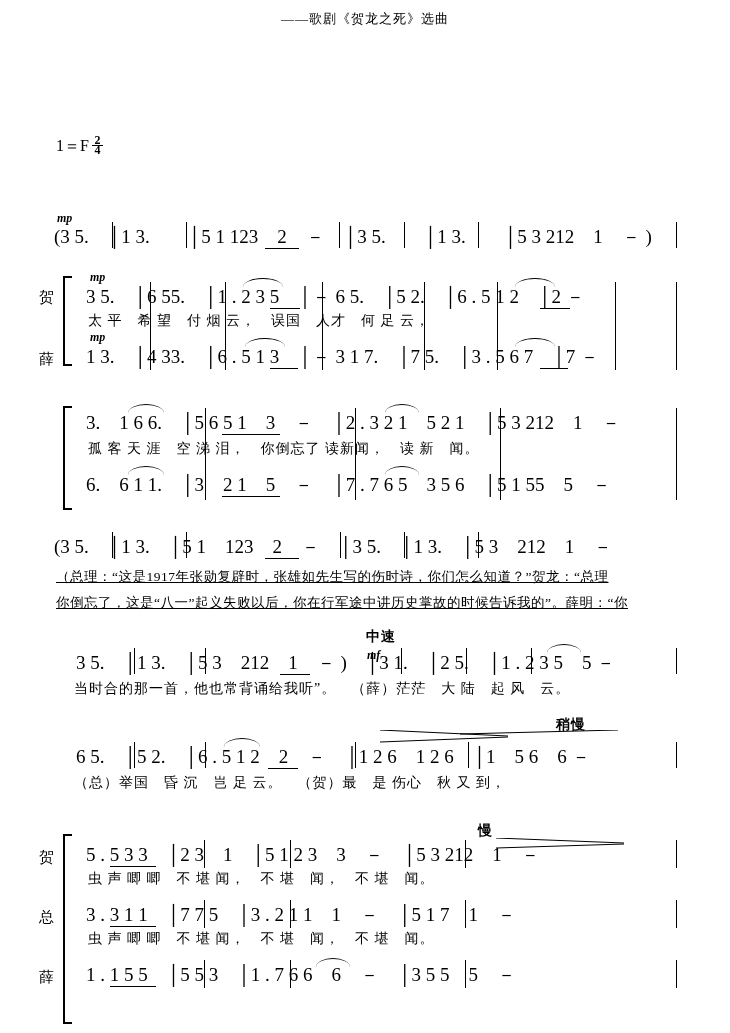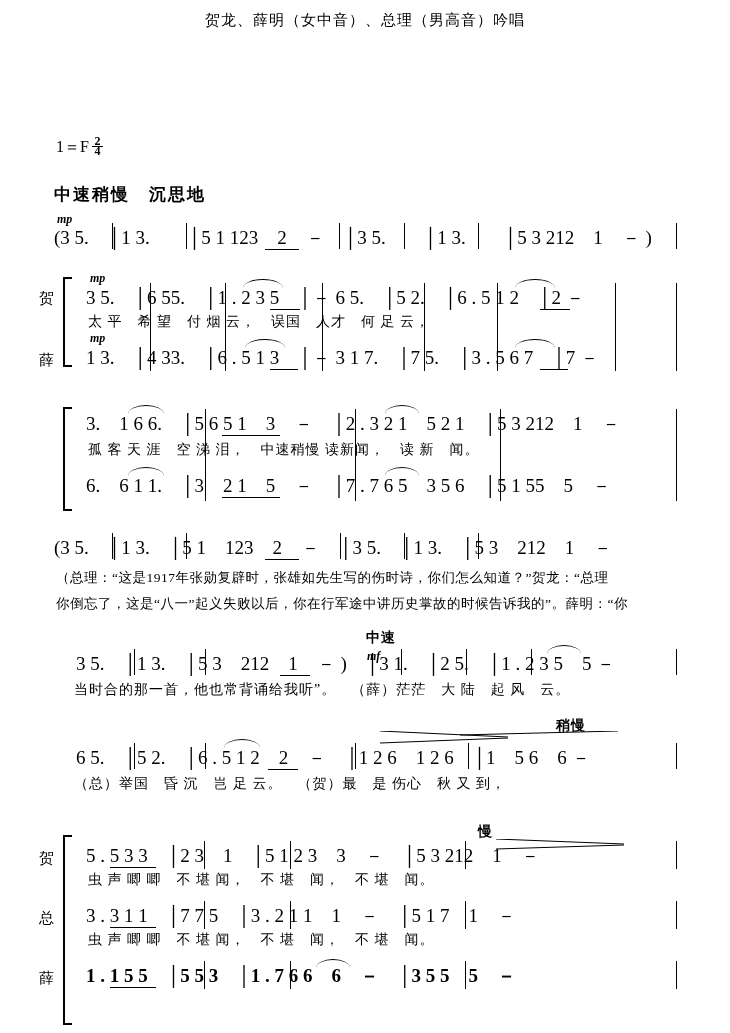--- a/index.html
+++ b/index.html
@@ -131,48 +131,48 @@
   .beam {
     position: absolute;
     border-top: 1.5px solid #000;
   }
 
   .txtblk {
     position: absolute;
     font-size: 13.5px;
     line-height: 26px;
     letter-spacing: 0.5px;
+    text-decoration: underline;
   }
 
   .tempo-small {
     position: absolute;
     font-size: 14px;
     font-weight: bold;
     letter-spacing: 1px;
     text-align: center;
   }
   .bl {
     position: absolute;
     border-left: 1.5px solid #000;
     height: 26px;
   }
 </style>
 </head>
 <body>
 
 <div class="page">
 
-  <div class="performers">贺龙、薛明（女中音）、总理（男高音）吟唱</div>
+  <div class="subtitle">——歌剧《贺龙之死》选曲</div>
 
 
   <div class="keysig">
     <span>1＝F</span><span class="meter"><i>2</i><span class="bar"></span><i>4</i></span>
   </div>
 
-  <div class="tempo-mark">中速稍慢　沉思地</div>
 
   <div class="sys" style="top:204px;">
     <div class="mp" style="position:absolute;left:57px;top:-3px;">mp</div>
     <div class="note-row" style="position:absolute;left:54px;top:10px;">(3 5.　│1 3.　　│5 1 123　2　－　│3 5.　　│1 3.　　│5 3 212　1　－ )</div>
 
     <div class="bl" style="left:112px;top:8px;"></div>
     <div class="bl" style="left:186px;top:8px;"></div>
     <div class="bl" style="left:339px;top:8px;"></div>
     <div class="bl" style="left:404px;top:8px;"></div>
     <div class="bl" style="left:478px;top:8px;"></div>
@@ -209,21 +209,21 @@
     <div class="beam" style="left:270px;top:36px;width:30px;"></div>
     <div class="beam" style="left:540px;top:36px;width:30px;"></div>
     <div class="beam" style="left:270px;top:96px;width:28px;"></div>
     <div class="beam" style="left:540px;top:96px;width:28px;"></div>
   </div>
 
   <div class="sys" style="top:392px;">
     <div class="brace" style="left:63px;top:4px;height:100px;"></div>
 
     <div class="note-row" style="position:absolute;left:86px;top:8px;">3.　1 6 6.　│5 6 5 1　3　－　│2 . 3 2 1　5 2 1　│5 3 212　1　－</div>
-    <div class="lyric-row" style="position:absolute;left:88px;top:38px;">孤 客 天 涯　空 涕 泪，　中速稍慢 读新闻，　读 新　闻。</div>
+    <div class="lyric-row" style="position:absolute;left:88px;top:38px;">孤 客 天 涯　空 涕 泪，　你倒忘了 读新闻，　读 新　闻。</div>
     <div class="note-row" style="position:absolute;left:86px;top:70px;">6.　6 1 1.　│3　2 1　5　－　│7 . 7 6 5　3 5 6　│5 1 55　5　－</div>
 
     <div class="bl" style="left:205px;top:6px;height:92px;"></div>
     <div class="bl" style="left:355px;top:6px;height:92px;"></div>
     <div class="bl" style="left:500px;top:6px;height:92px;"></div>
     <div class="bl" style="left:676px;top:6px;height:92px;"></div>
 
     <div class="tie" style="left:128px;top:2px;width:36px;"></div>
     <div class="tie" style="left:385px;top:2px;width:34px;"></div>
     <div class="tie" style="left:128px;top:64px;width:36px;"></div>
@@ -294,21 +294,21 @@
 
     <div class="part-label" style="left:39px;top:28px;">贺</div>
     <div class="note-row" style="position:absolute;left:86px;top:22px;">5 . 5 3 3　│2 3　1　│5 1 2 3　3　－　│5 3 212　1　－</div>
     <div class="lyric-row" style="position:absolute;left:88px;top:50px;">虫 声 唧 唧　不 堪 闻，　不 堪　闻，　不 堪　闻。</div>
 
     <div class="part-label" style="left:39px;top:88px;">总</div>
     <div class="note-row" style="position:absolute;left:86px;top:82px;">3 . 3 1 1　│7 7 5　│3 . 2 1 1　1　－　│5 1 7　1　－</div>
     <div class="lyric-row" style="position:absolute;left:88px;top:110px;">虫 声 唧 唧　不 堪 闻，　不 堪　闻，　不 堪　闻。</div>
 
     <div class="part-label" style="left:39px;top:148px;">薛</div>
-    <div class="note-row" style="position:absolute;left:86px;top:142px;font-weight:bold;">1 . 1 5 5　│5 5 3　│1 . 7 6 6　6　－　│3 5 5　5　－</div>
+    <div class="note-row" style="position:absolute;left:86px;top:142px;">1 . 1 5 5　│5 5 3　│1 . 7 6 6　6　－　│3 5 5　5　－</div>
 
     <div class="bl" style="left:204px;top:20px;height:28px;"></div>
     <div class="bl" style="left:290px;top:20px;height:28px;"></div>
     <div class="bl" style="left:465px;top:20px;height:28px;"></div>
     <div class="bl" style="left:676px;top:20px;height:28px;"></div>
     <div class="bl" style="left:204px;top:80px;height:28px;"></div>
     <div class="bl" style="left:290px;top:80px;height:28px;"></div>
     <div class="bl" style="left:465px;top:80px;height:28px;"></div>
     <div class="bl" style="left:676px;top:80px;height:28px;"></div>
     <div class="bl" style="left:204px;top:140px;height:28px;"></div>

